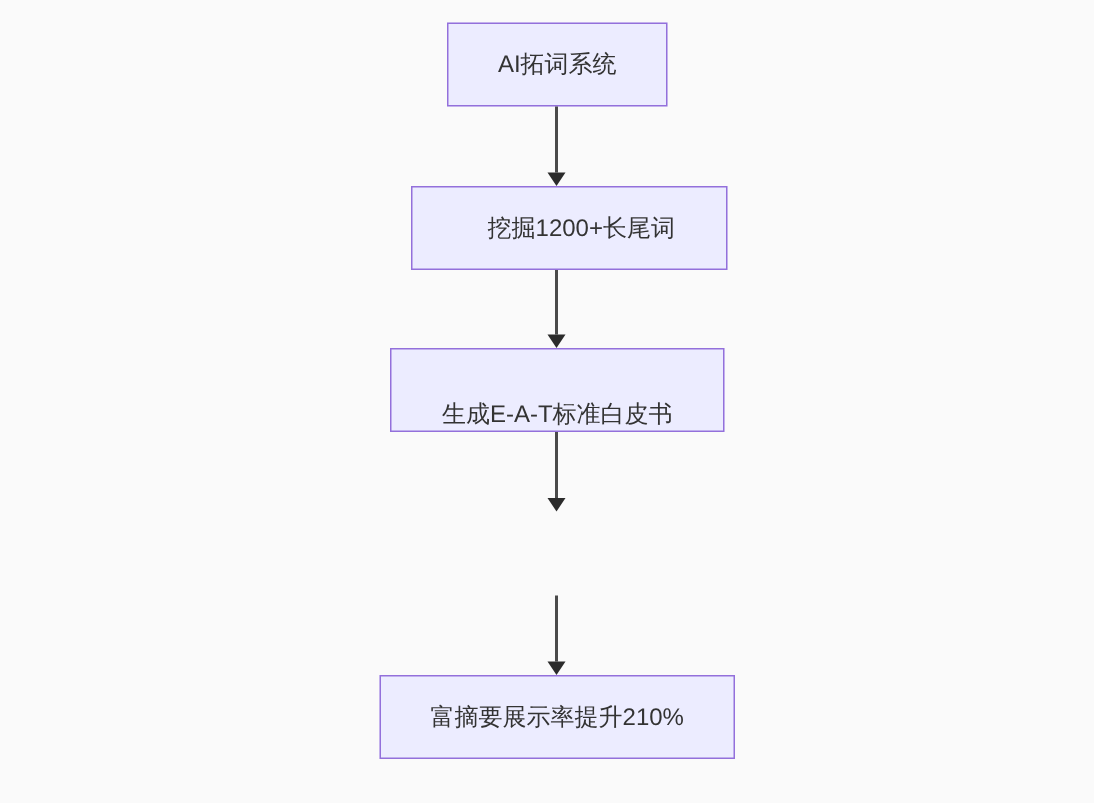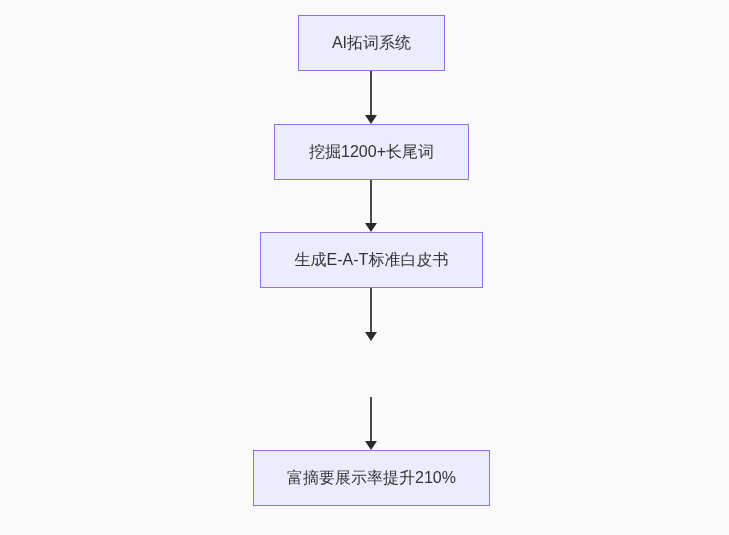--- a/index.html
+++ b/index.html
@@ -27,22 +27,22 @@
     display: flex;
     align-items: center;
     justify-content: center;
     font-size: 16px;
     color: #333333;
     text-align: center;
     box-sizing: content-box;
     white-space: nowrap;
   }
   .n1 { left: 298px; top: 15px;  width: 145px; }
-  .n2 { left: 274px; top: 124px; width: 193px; }
-  .n3 { left: 260px; top: 232px; width: 221px; }
+  .n2 { left: 274px; top: 124px; width: 193px; padding-left: 16px; }
+  .n3 { left: 260px; top: 232px; width: 221px; align-items: flex-end; }
   .n4 { left: 263px; top: 341px; width: 215px; }
   .n5 { left: 253px; top: 450px; width: 235px; text-align: center; }
 
   .edge {
     position: absolute;
     left: 365px;
     width: 12px;
     display: flex;
     flex-direction: column;
     align-items: center;

